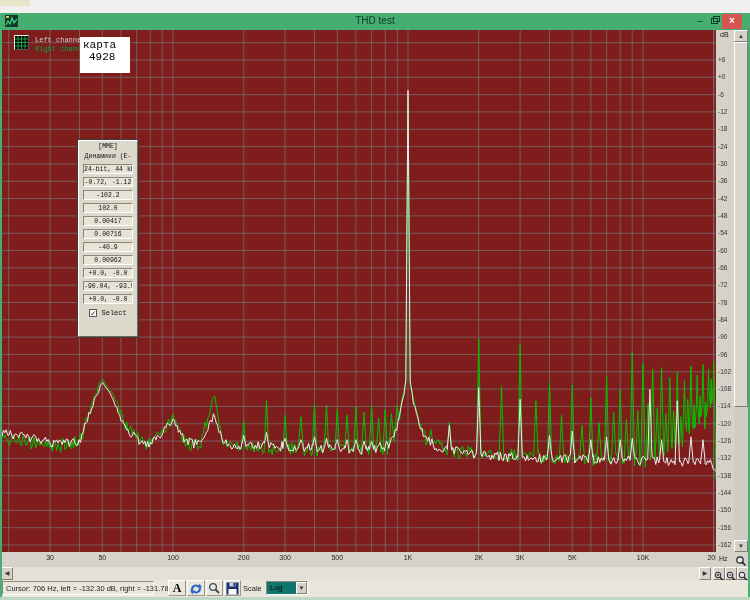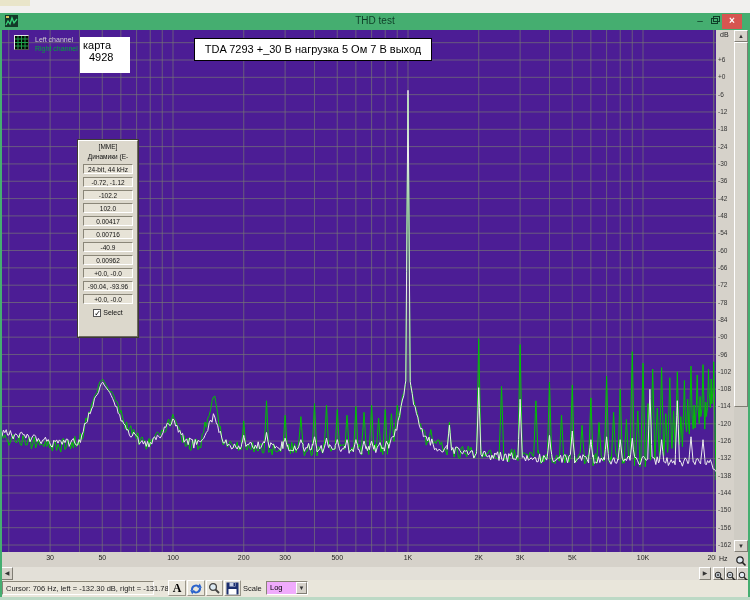--- a/index.html
+++ b/index.html
@@ -14,21 +14,21 @@
   #titlebar { position:absolute; left:0; top:0; width:750px; height:17px; background:#45ae70; }
   #title-text { position:absolute; left:0; right:0; top:2px; text-align:center; font-size:10px; color:#0e3d27; }
   #app-icon { position:absolute; left:5px; top:2px; width:13px; height:12px; }
   .cap-btn { position:absolute; top:1px; height:15px; text-align:center; font-size:10px; color:#0e3d27; line-height:14px; }
   #btn-min { left:694px; width:12px; }
   #btn-restore { left:708px; width:13px; }
   #btn-restore .sq { position:absolute; left:3px; top:4px; width:7px; height:6px; border:1px solid #0e3d27; background:transparent; }
   #btn-restore .sq2 { left:5px; top:2px; }
   #btn-close { left:722px; width:20px; background:#d65550; color:#fff; font-weight:bold; }
 
-  #plot { position:absolute; left:2px; top:17px; width:714px; height:522px; background:#4c1d95; }
+  #plot { position:absolute; left:2px; top:17px; width:714px; height:522px; background:#7f1d1d;font-family:Liberation Mono, monospace; }
   #plot svg { display:block; }
 
   
   #legend-icon { position:absolute; left:12px; top:5px; width:15px; height:15px;
                  border:1px solid; border-color:#e8e8e8 #555 #555 #e8e8e8; background:#060a06; }
   #legend-left  { position:absolute; left:33px; top:6px;  font-size:7px; color:#cfcfcf; }
   #legend-right { position:absolute; left:33px; top:15px; font-size:7px; color:#00a53c; }
 
   #card { position:absolute; left:78px; top:7px; width:50px; height:36px; background:#fff; color:#000;
           font-size:11px; line-height:12px; padding:2px 0 0 3px; }
@@ -82,21 +82,21 @@
                 border:1px solid; border-color:#8a8678 #fff #fff #8a8678;
                 font-size:7.5px; line-height:13px; padding-left:3px; color:#222; white-space:nowrap; }
   .tool-btn { position:absolute; top:0; height:16px; background:#e9e6db; border:1px solid;
               border-color:#fff #9a968a #9a968a #fff; text-align:center; }
   #btn-a { left:168px; width:18px; font-family:"Liberation Serif", serif; font-weight:bold;
            font-size:12px; line-height:14px; color:#000; }
   #btn-refresh { left:187px; width:18px; }
   #btn-mag { left:206px; width:17px; }
   #btn-save { left:224px; width:17px; }
   #scale-label { position:absolute; left:243px; top:4px; font-size:7.5px; color:#222;text-align:right; }
-  #scale-select { position:absolute; left:266px; top:1px; width:42px; height:14px; background:#f0abfc;
+  #scale-select { position:absolute; left:266px; top:1px; width:42px; height:14px; background:#0f766e;
                   border:1px solid; border-color:#8a8678 #fff #fff #8a8678; font-size:7.5px;
                   line-height:12px; padding-left:3px; color:#000; }
   #scale-arrow { position:absolute; right:0; top:0; width:11px; height:12px; background:#d6d2ca;
                  border:1px solid; border-color:#fff #807d74 #807d74 #fff;
                  font-size:6px; text-align:center; line-height:11px; color:#333; }
 
   #bottom-border { position:absolute; left:0; top:584px; width:750px; height:3px; background:#bcd9c5; }
   #left-border  { position:absolute; left:0; top:17px; width:2px; height:567px; background:#45ae70; }
   #right-border { position:absolute; left:748px; top:17px; width:2px; height:567px; background:#45ae70; }
 </style>
@@ -204,21 +204,20 @@
         </svg>
       </div>
       <div id="legend-left">Left channel</div>
       <div id="legend-right">Right channel</div>
 
       <div id="card">
         <div>карта</div>
         <div class="l2">4928</div>
       </div>
 
-      <div id="note">TDA 7293 +_30 В нагрузка 5 Ом  7 В выход</div>
 
       <div id="panel">
         <div class="hdr">[MME]</div>
         <div class="hdr">Динамики (Е-</div>
         <div id="panel-rows">
             <div class="row">24-bit, 44 kHz</div>
             <div class="row">-0.72, -1.12</div>
             <div class="row">-102.2</div>
             <div class="row">102.0</div>
             <div class="row">0.00417</div>

